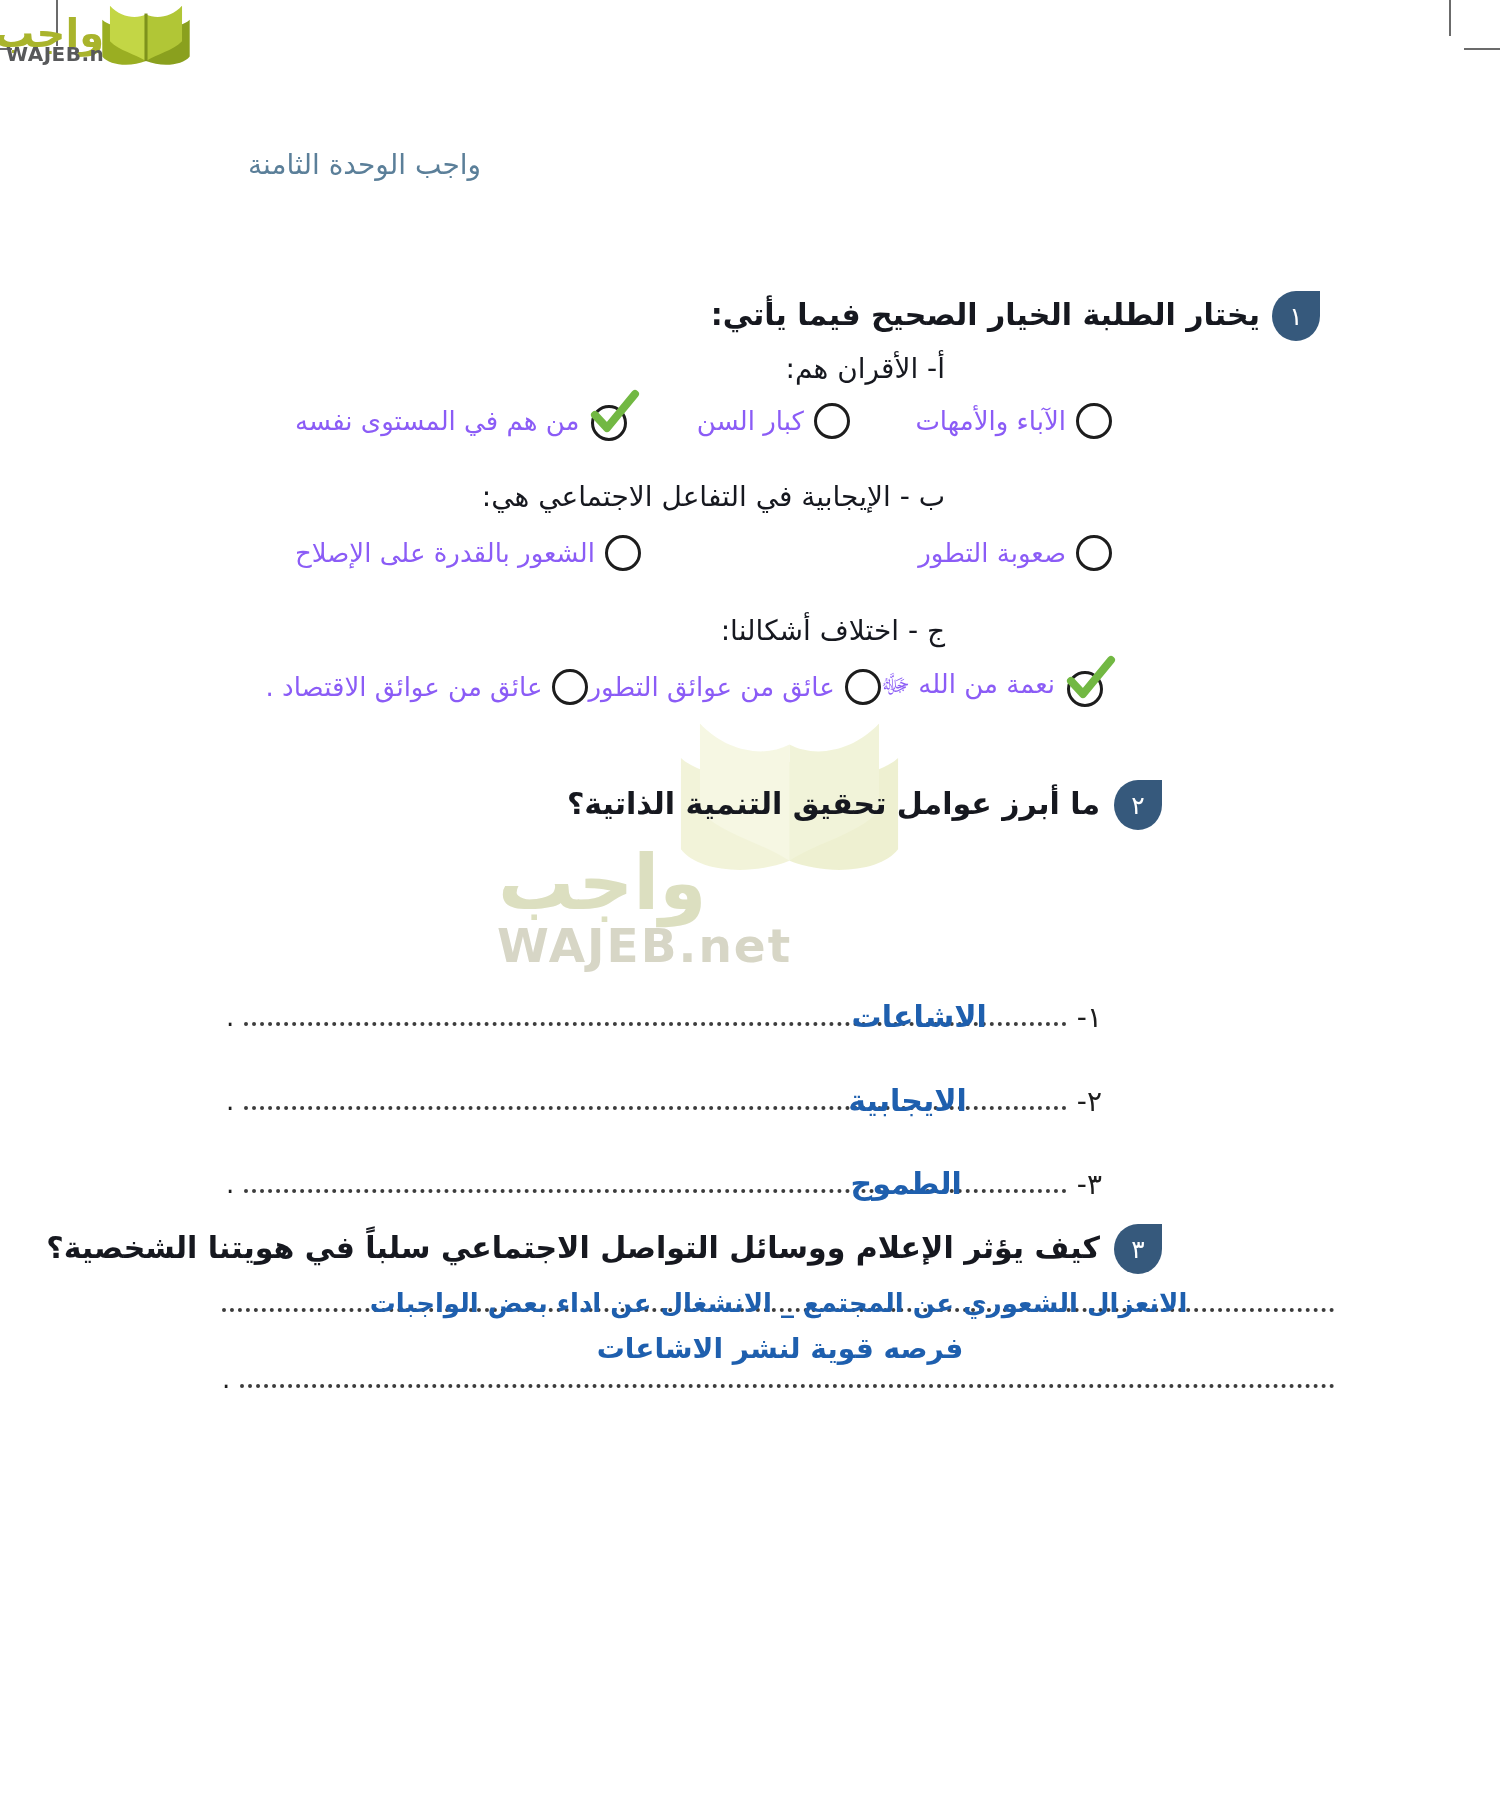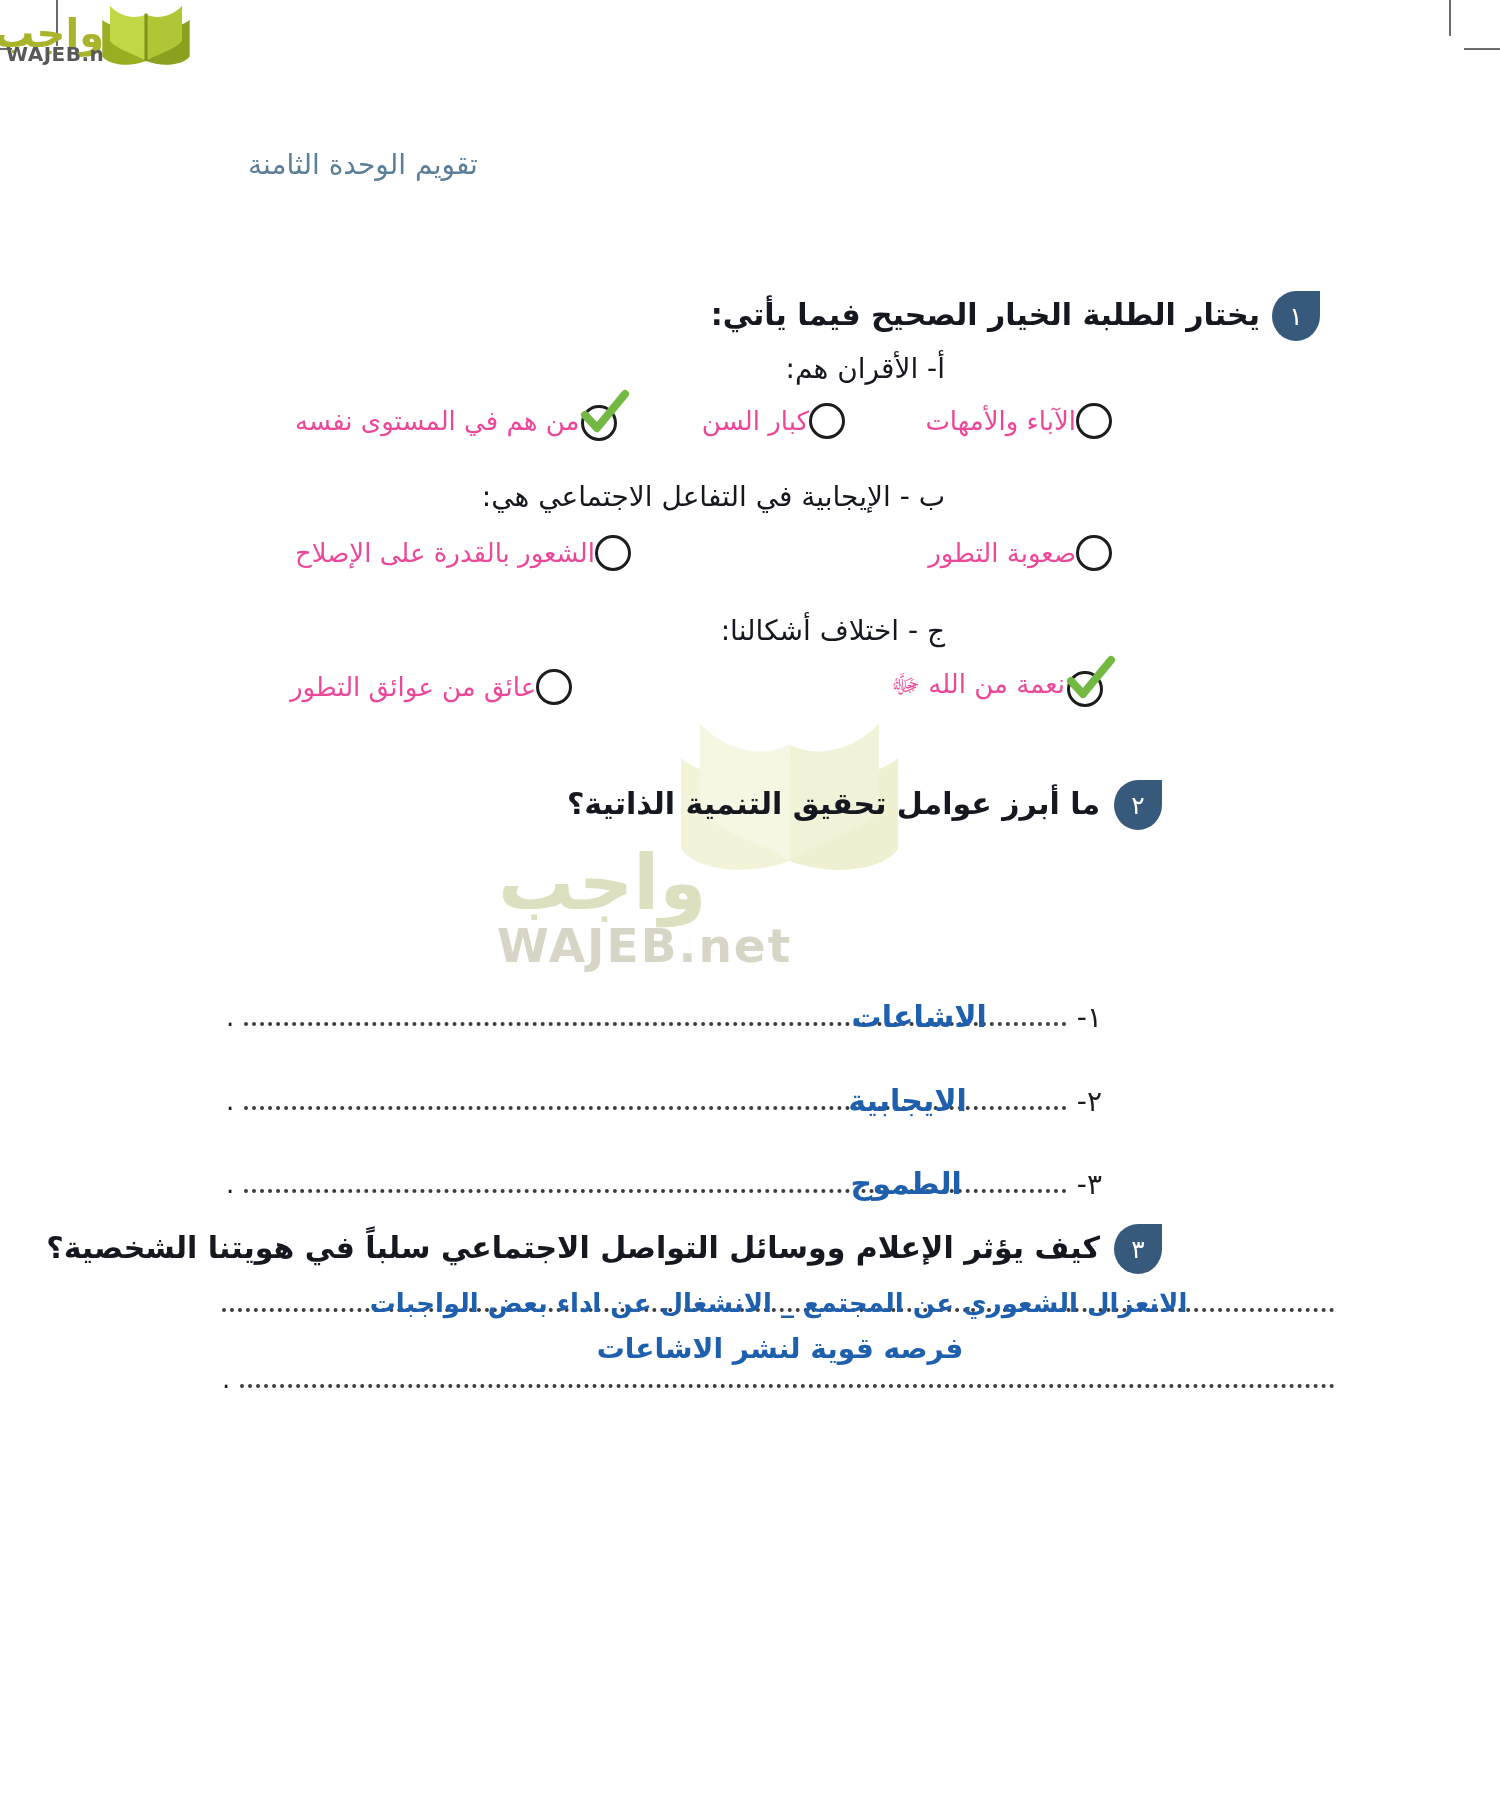--- a/index.html
+++ b/index.html
@@ -18,21 +18,21 @@
   
   .section-label{position:absolute;left:248px;top:148px;font-size:28px;color:#5b7f99;}
   
   .q-badge{position:absolute;width:48px;height:50px;background:#36597c;
     border-radius:50% 0 50% 50%;color:#fff;display:flex;align-items:center;
     justify-content:center;font-size:25px;}
   .q-text{position:absolute;font-weight:bold;font-size:30px;color:#16181f;white-space:nowrap;}
   .sub-label{position:absolute;font-size:28px;color:#16181f;white-space:nowrap;}
   
   .opt-row{position:absolute;display:flex;justify-content:space-between;align-items:center;}
-  .opt{display:flex;align-items:center;font-size:26px;color:#ec4899;white-space:nowrap;justify-content:center;}
+  .opt{display:flex;align-items:center;gap:10px;font-size:26px;color:#8b5cf6;white-space:nowrap;justify-content:center;}
   .circle{width:36px;height:36px;border:3px solid #1d1d1d;border-radius:50%;
     box-sizing:border-box;flex:0 0 auto;background:#fff;}
   .checkwrap{position:relative;width:42px;height:40px;flex:0 0 auto;}
   .checkwrap .circle{position:absolute;right:4px;bottom:0;}
   .checkwrap svg{position:absolute;right:-8px;top:-12px;overflow:visible;}
   
   .ans-line{position:absolute;display:flex;align-items:flex-end;gap:10px;height:40px;}
   .ans-num{font-size:28px;color:#1d1d1d;transform:translateY(8px);}
   .dotline{flex:1;border-bottom:4px dotted #3c3c3c;position:relative;height:8px;}
   .blue-word{position:absolute;bottom:-12px;color:#1e5fae;font-weight:bold;font-size:30px;white-space:nowrap;}
@@ -73,21 +73,21 @@
   <div class="logo-ar">واجب</div>
   <div class="logo-en">WAJEB.net</div>
   <svg class="logo-book" width="92" height="66" viewBox="0 0 120 84">
     <path d="M60 76 C40 84 12 82 3 70 L3 22 C15 33 42 35 60 24 Z" fill="#9aae22"></path>
     <path d="M60 76 C80 84 108 82 117 70 L117 22 C105 33 78 35 60 24 Z" fill="#8aa01e"></path>
     <path d="M60 76 C45 66 26 63 13 50 L13 4 C27 19 47 22 60 15 Z" fill="#c3d645"></path>
     <path d="M60 76 C75 66 94 63 107 50 L107 4 C93 19 73 22 60 15 Z" fill="#b1c636"></path>
     <path d="M58 76 L62 76 L62 14 L58 14 Z" fill="#7e921c"></path>
   </svg>
 
-  <div class="section-label">تقويم الوحدة الثامنة</div>
+  <div class="section-label">واجب الوحدة الثامنة</div>
 
   <svg class="wm" style="left:672px;top:716px;" width="235" height="160" viewBox="0 0 120 84" opacity="0.75">
     <path d="M60 76 C40 84 12 82 3 70 L3 22 C15 33 42 35 60 24 Z" fill="#eef0cd"></path>
     <path d="M60 76 C80 84 108 82 117 70 L117 22 C105 33 78 35 60 24 Z" fill="#e9ecc2"></path>
     <path d="M60 76 C45 66 26 63 13 50 L13 4 C27 19 47 22 60 15 Z" fill="#f3f5da"></path>
     <path d="M60 76 C75 66 94 63 107 50 L107 4 C93 19 73 22 60 15 Z" fill="#edf0cd"></path>
   </svg>
   <div class="wm wm-ar" style="left:498px;top:838px;">واجب</div>
   <div class="wm wm-en" style="left:497px;top:918px;">WAJEB.net</div>
 
@@ -136,20 +136,24 @@
         <span class="circle"></span>
         <svg width="54" height="46" viewBox="0 0 54 46">
           <path d="M10 26 L22 39 L50 5" fill="none" stroke="#72b843" stroke-width="8" stroke-linecap="round" stroke-linejoin="round"></path>
         </svg>
       </span>
       <span>نعمة من الله ﷻ</span>
     </div>
     <div class="opt">
       <span class="circle"></span>
       <span>عائق من عوائق التطور</span>
+    </div>
+    <div class="opt">
+      <span class="circle"></span>
+      <span>عائق من عوائق الاقتصاد .</span>
     </div>
   </div>
 
   <div class="q-badge" style="left:1114px;top:780px;">
     <span>٢</span>
   </div>
   <div class="q-text" style="right:400px;top:786px;">ما أبرز عوامل تحقيق التنمية الذاتية؟</div>
 
   <div class="ans-line" style="left:226px;right:398px;top:986px;">
     <span class="ans-num">١-</span>

